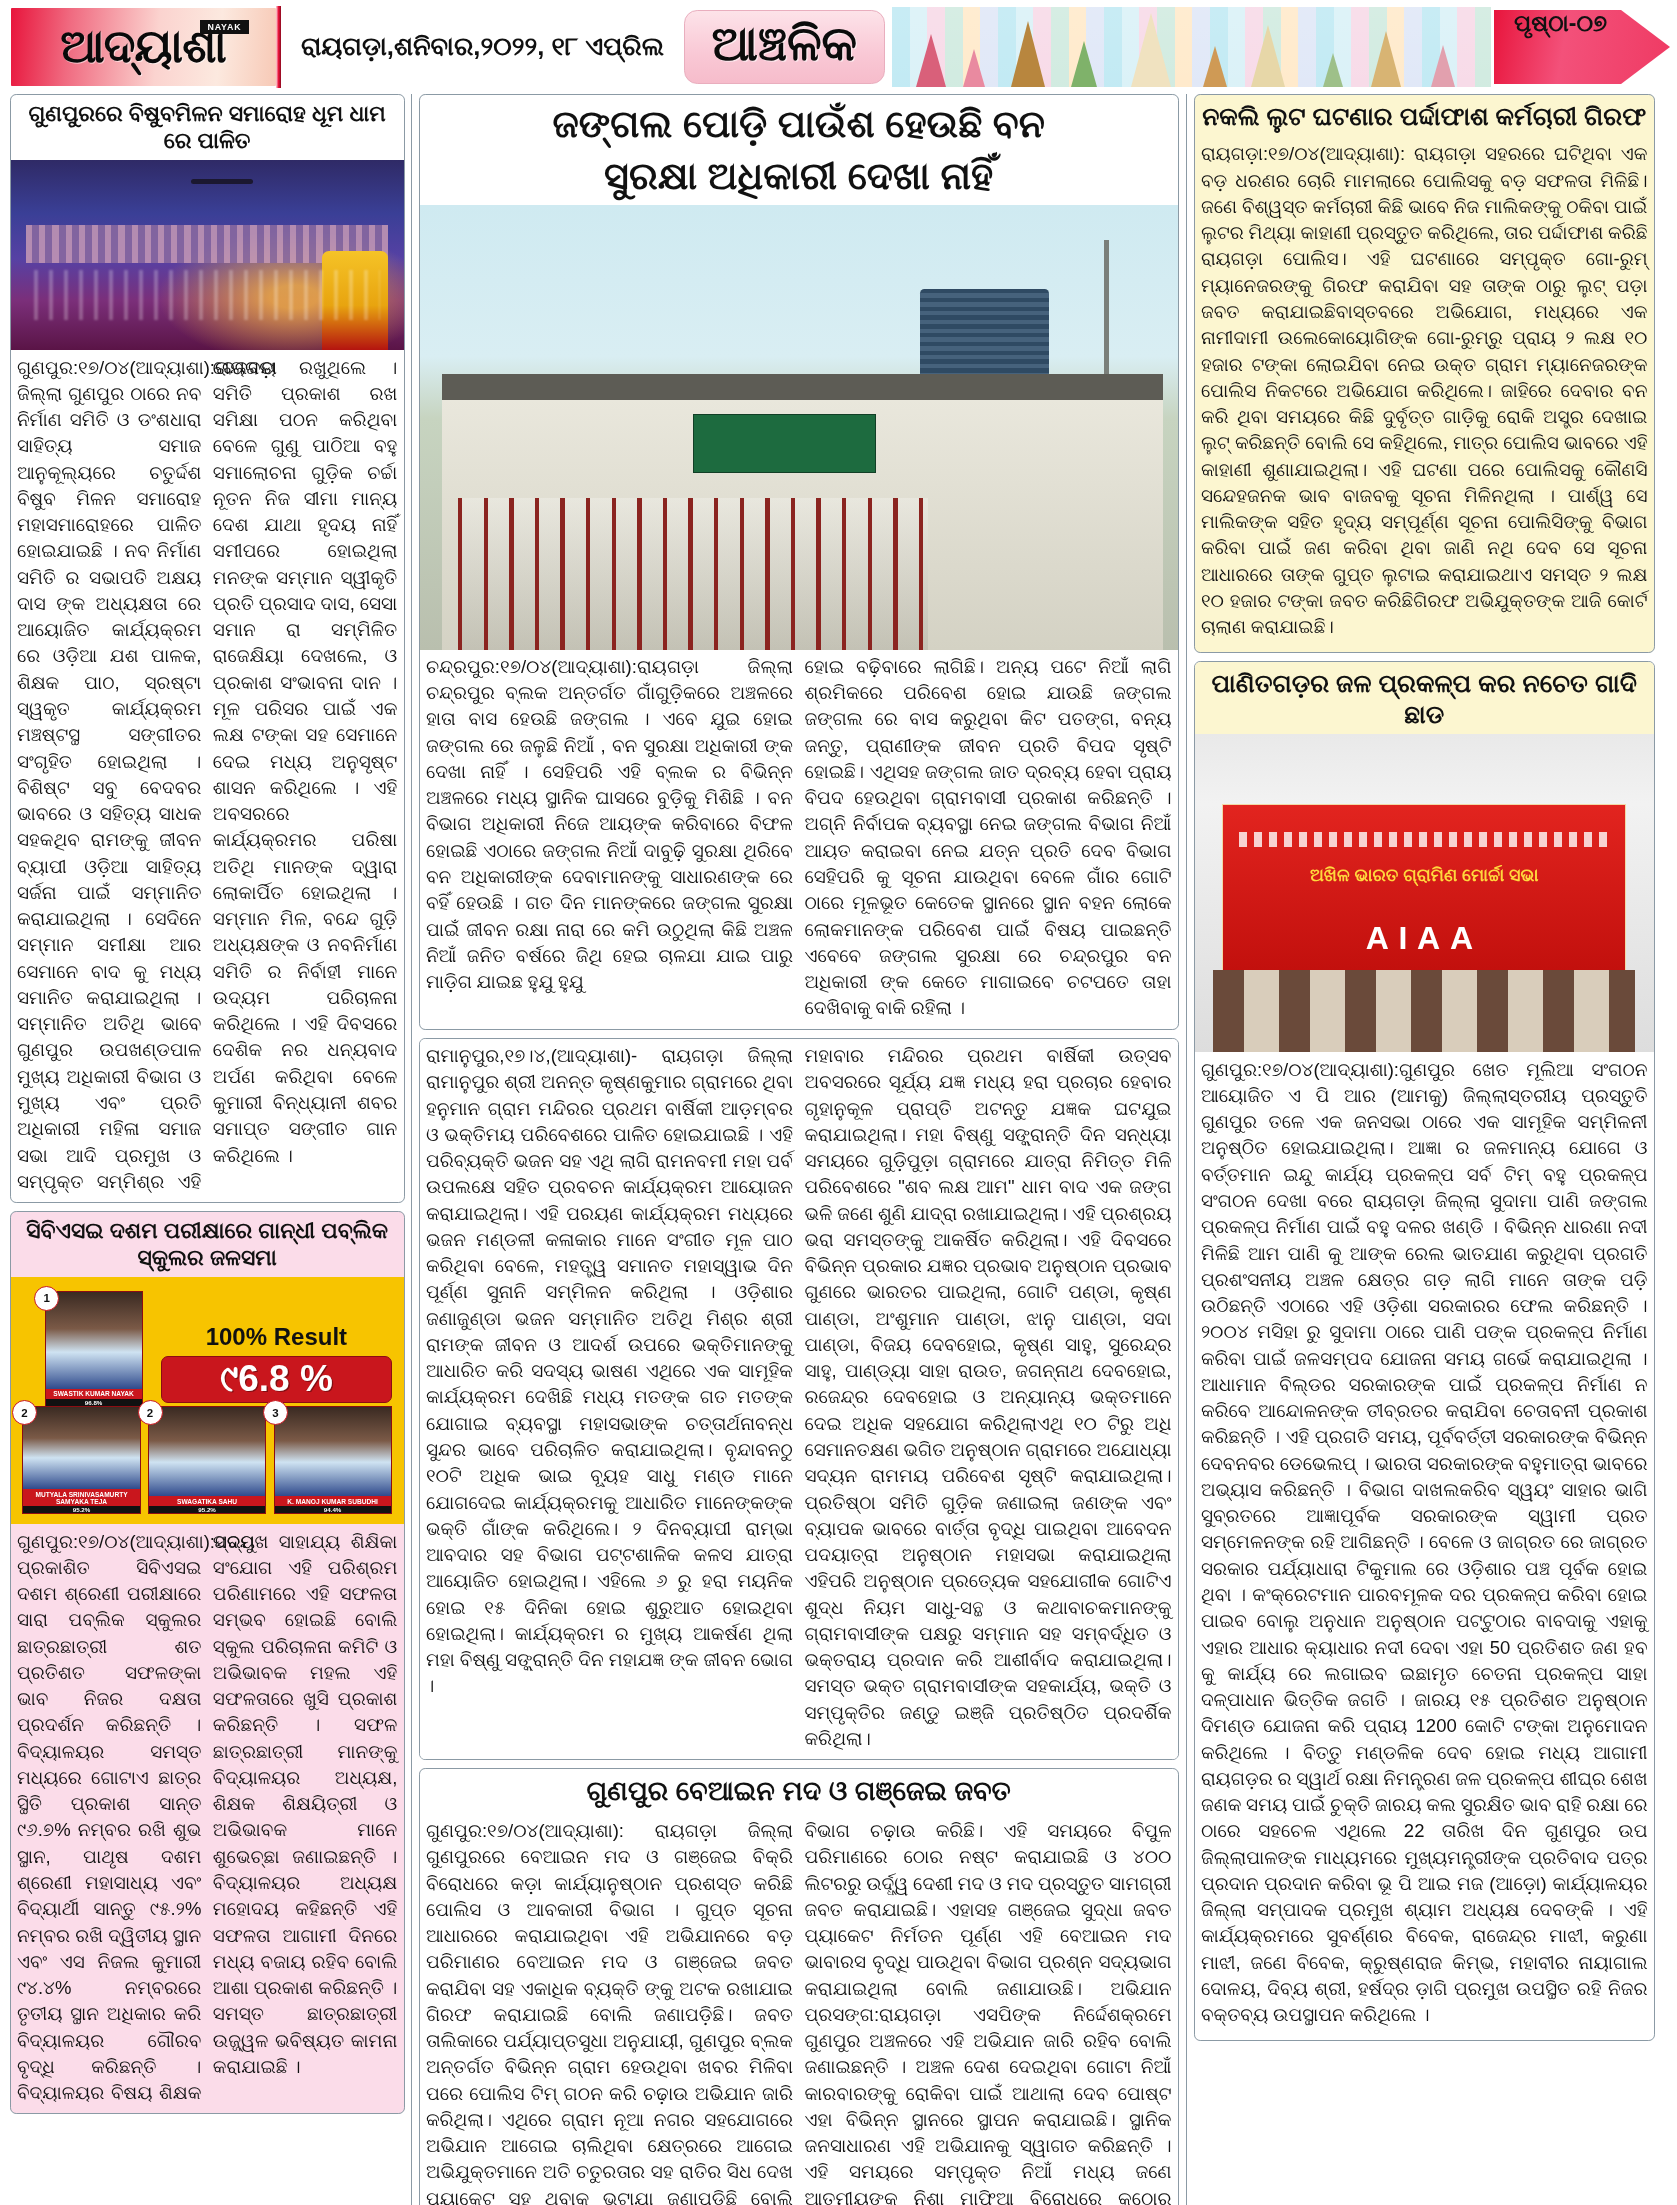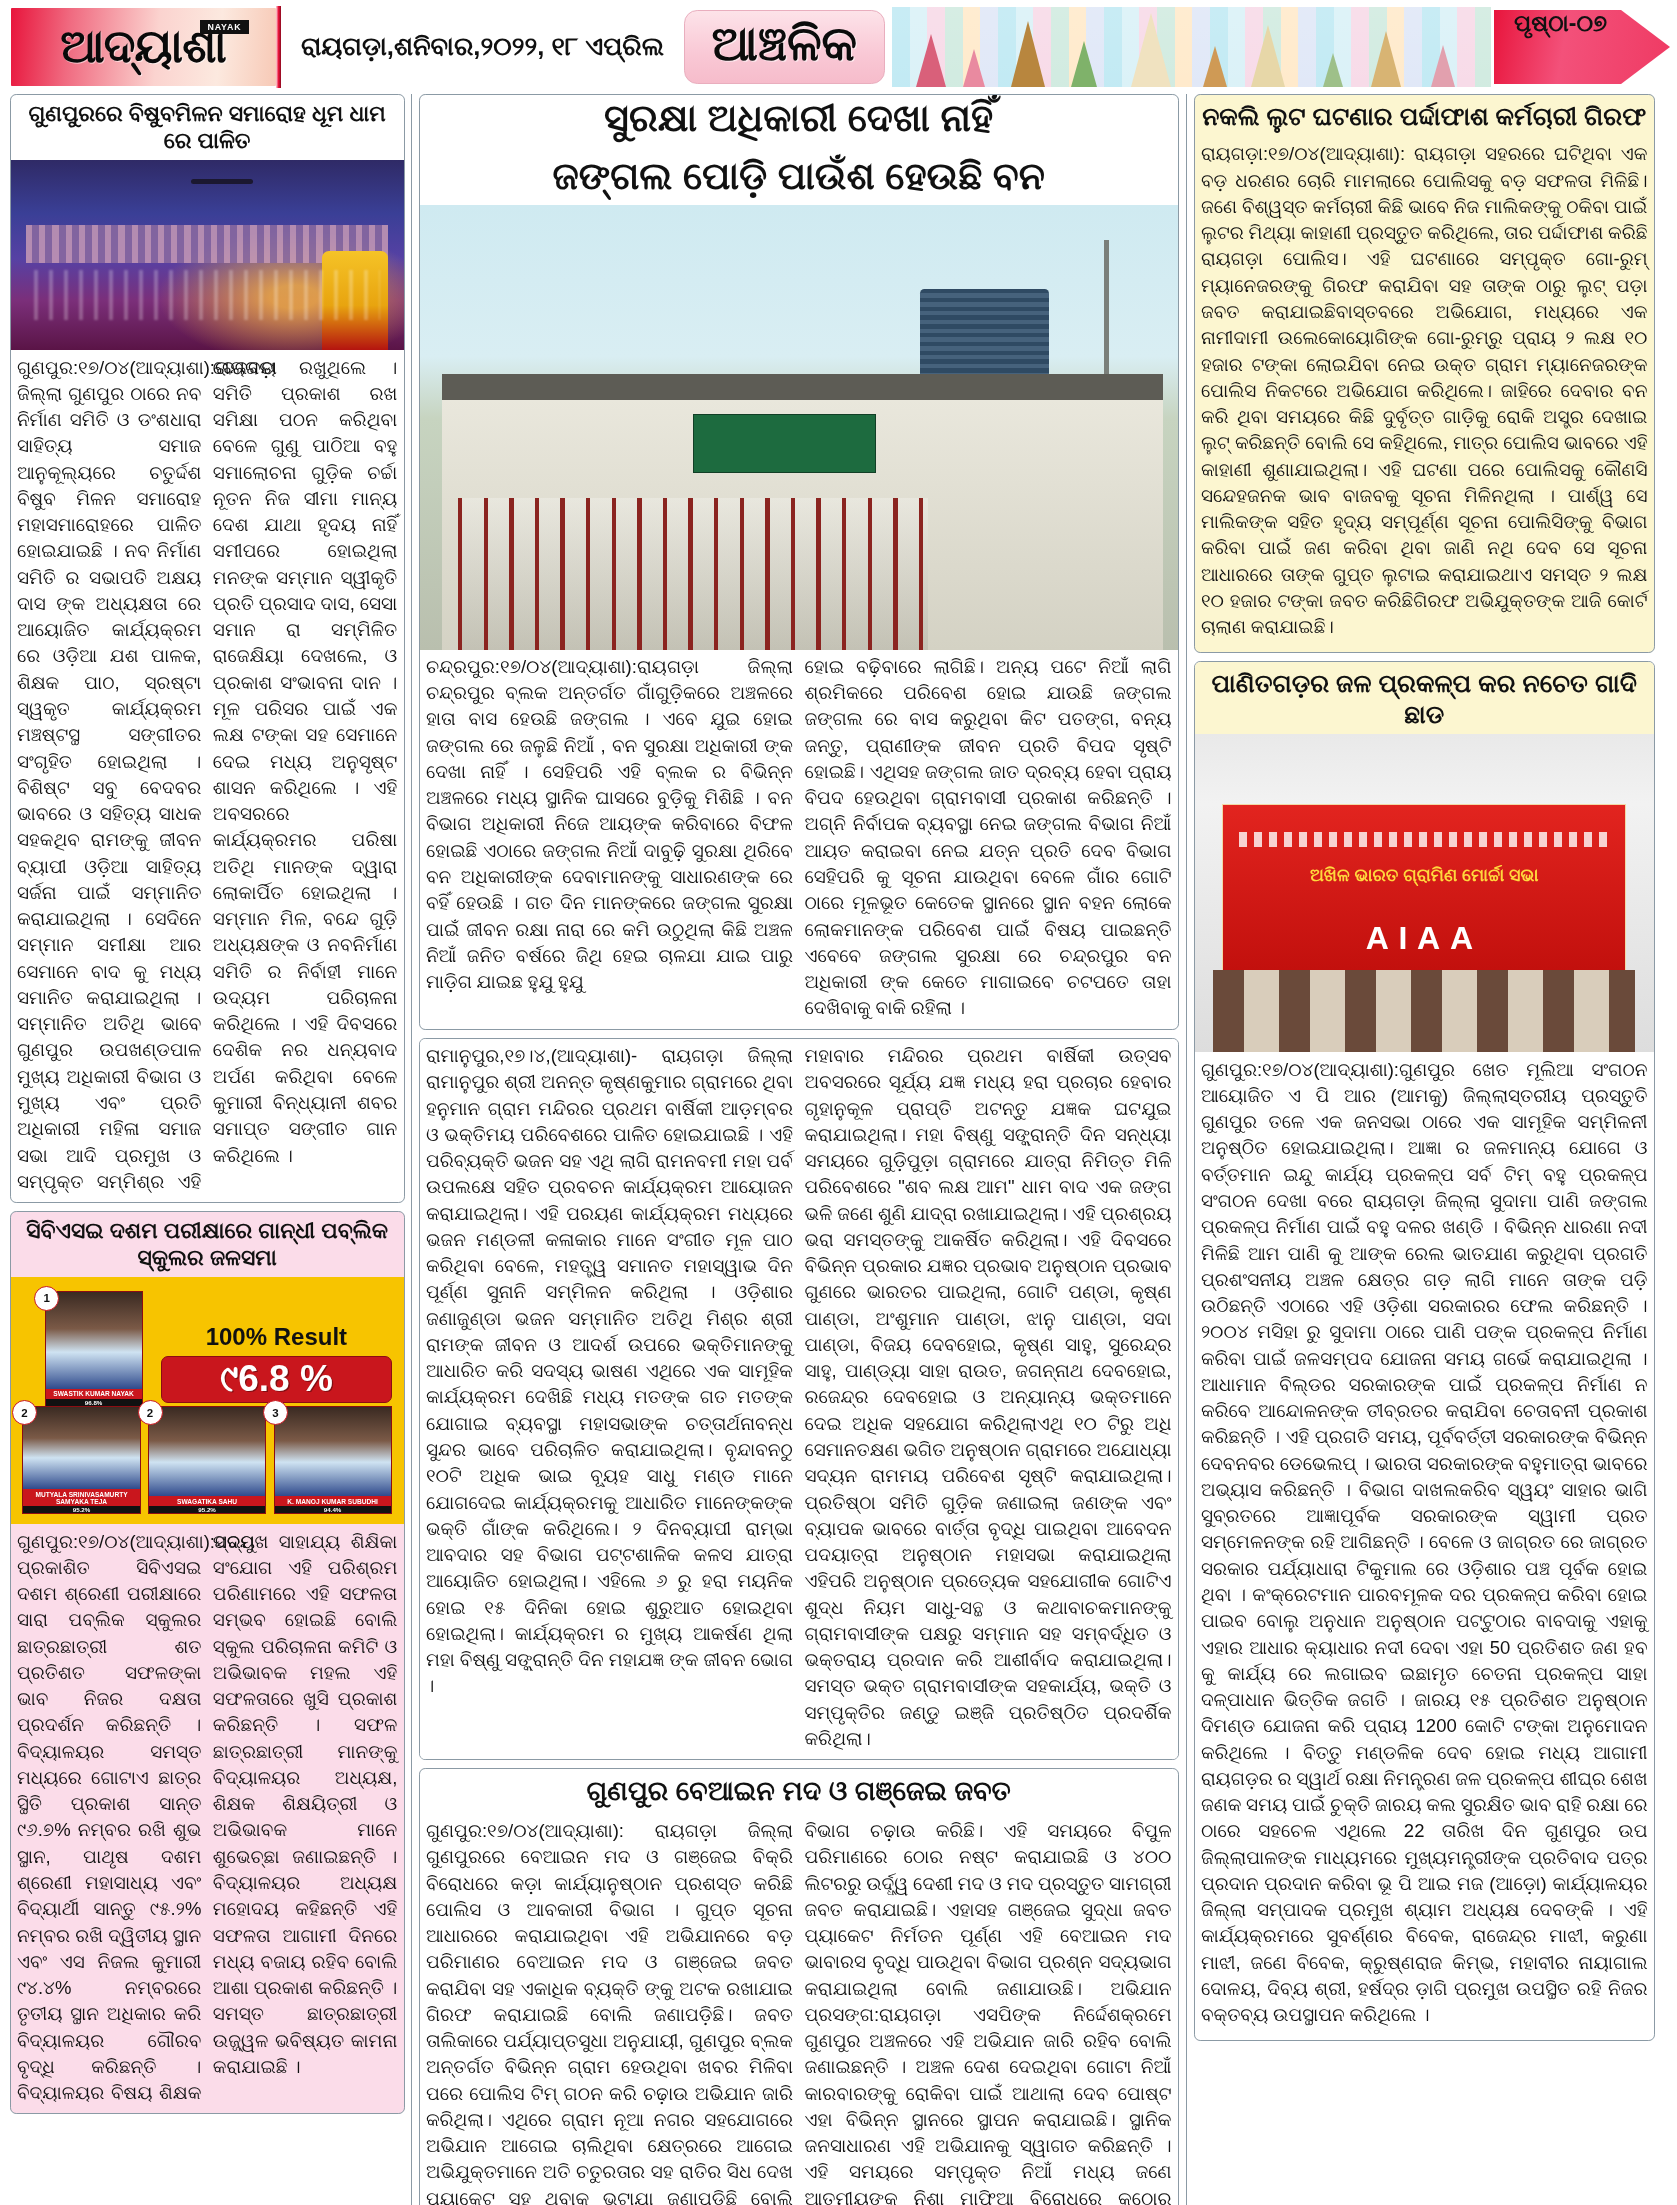--- a/index.html
+++ b/index.html
@@ -391,22 +391,22 @@
         <div class="txt two">
           <p>ଗୁଣପୁର:୧୭/୦୪(ଆଦ୍ୟାଶା):ସଦ୍ୟ ପ୍ରକାଶିତ ସିବିଏସଇ ଦଶମ ଶ୍ରେଣୀ ପରୀକ୍ଷାରେ ସାରା ପବ୍ଲିକ ସ୍କୁଲର ଛାତ୍ରଛାତ୍ରୀ ଶତ ପ୍ରତିଶତ ସଫଳଙ୍କା ଭାବ ନିଜର ଦକ୍ଷତା ପ୍ରଦର୍ଶନ କରିଛନ୍ତି । ବିଦ୍ୟାଳୟର ସମସ୍ତ ମଧ୍ୟରେ ଗୋଟାଏ ଛାତ୍ର ସ୍ଥିତି ପ୍ରକାଶ ସାନ୍ତ ୯୬.୭% ନମ୍ବର ରଖି ଶୁଭ ସ୍ଥାନ, ପାଥୃଷ ଦଶମ ଶ୍ରେଣୀ ମହାସାଧ୍ୟ ଏବଂ ବିଦ୍ୟାର୍ଥୀ ସାନ୍ତୁ ୯୫.୨% ନମ୍ବର ରଖି ଦ୍ୱିତୀୟ ସ୍ଥାନ ଏବଂ ଏସ ନିଜଲ କୁମାରୀ ୯୪.୪% ନମ୍ବରରେ ତୃତୀୟ ସ୍ଥାନ ଅଧିକାର କରି ବିଦ୍ୟାଳୟର ଗୌରବ ବୃଦ୍ଧି କରିଛନ୍ତି । ବିଦ୍ୟାଳୟର ବିଷୟ ଶିକ୍ଷକ ପ୍ରମୁଖ ସାହାଯ୍ୟ ଶିକ୍ଷିକା ସଂଯୋଗ ଏହି ପରିଶ୍ରମ ପରିଣାମରେ ଏହି ସଫଳତା ସମ୍ଭବ ହୋଇଛି ବୋଲି ସ୍କୁଲ ପରିଚାଳନା କମିଟି ଓ ଅଭିଭାବକ ମହଲ ଏହି ସଫଳତାରେ ଖୁସି ପ୍ରକାଶ କରିଛନ୍ତି । ସଫଳ ଛାତ୍ରଛାତ୍ରୀ ମାନଙ୍କୁ ବିଦ୍ୟାଳୟର ଅଧ୍ୟକ୍ଷ, ଶିକ୍ଷକ ଶିକ୍ଷୟିତ୍ରୀ ଓ ଅଭିଭାବକ ମାନେ ଶୁଭେଚ୍ଛା ଜଣାଇଛନ୍ତି । ବିଦ୍ୟାଳୟର ଅଧ୍ୟକ୍ଷ ମହୋଦୟ କହିଛନ୍ତି ଏହି ସଫଳତା ଆଗାମୀ ଦିନରେ ମଧ୍ୟ ବଜାୟ ରହିବ ବୋଲି ଆଶା ପ୍ରକାଶ କରିଛନ୍ତି । ସମସ୍ତ ଛାତ୍ରଛାତ୍ରୀ ଉଜ୍ଜ୍ୱଳ ଭବିଷ୍ୟତ କାମନା କରାଯାଇଛି ।</p>
         </div>
       </div>
 
     </div>
 
     <div class="col col-mid">
 
       <div class="box">
+        <div class="box-title t-head">ଜଙ୍ଗଲ ପୋଡ଼ି ପାଉଁଶ ହେଉଛି ବନ</div>
         <div class="box-title t-head" style="padding-top:0;">ସୁରକ୍ଷା ଅଧିକାରୀ ଦେଖା ନାହିଁ</div>
-        <div class="box-title t-head">ଜଙ୍ଗଲ ପୋଡ଼ି ପାଉଁଶ ହେଉଛି ବନ</div>
 
         <div class="photo photo-forest">
           <span class="tank"></span>
           <span class="pole"></span>
           <span class="roof"></span>
           <span class="wall"></span>
           <span class="sign"></span>
           <span class="grill"></span>
         </div>
 

